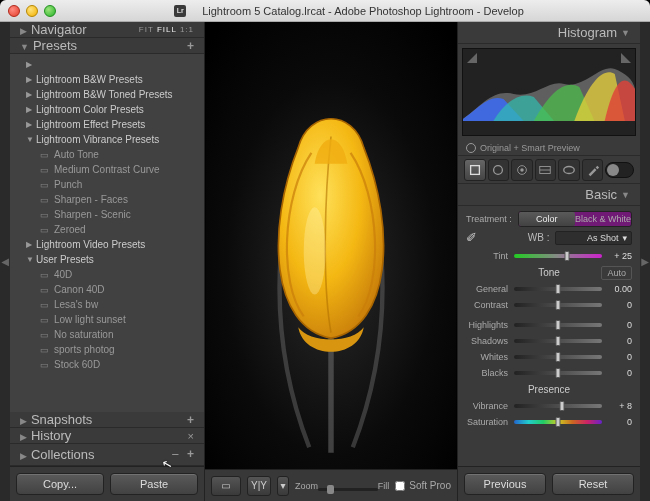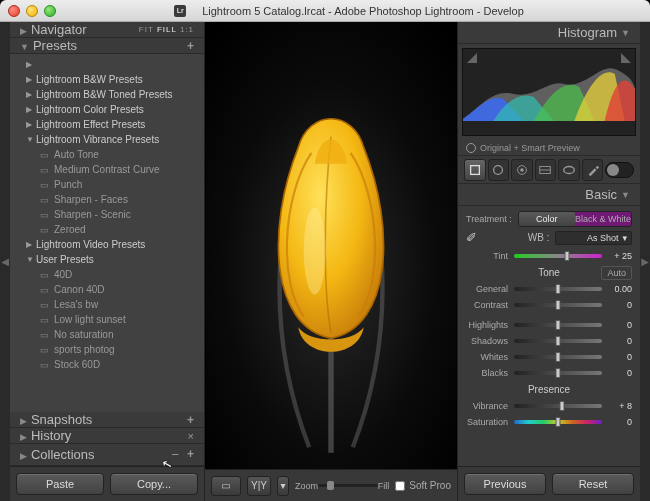--- a/index.html
+++ b/index.html
@@ -40,21 +40,21 @@
 
 .bottom-buttons { display: flex; gap: 6px; padding: 6px; background: #383838; border-top: 1px solid #222; }
 .btn { flex: 1; height: 22px; background: linear-gradient(#5a5a5a,#424242); border: 1px solid #222; border-radius: 4px; color: #ddd; font-size: 11px; display: flex; align-items: center; justify-content: center; cursor: pointer; box-shadow: inset 0 1px 0 rgba(255,255,255,0.15); }
 
 .center { flex: 1; background: #1a1a1a; display: flex; flex-direction: column; position: relative; }
 .preview { flex: 1; background: #000; display: flex; align-items: center; justify-content: center; overflow: hidden; position: relative; }
 .preview svg { width: 100%; height: 100%; }
 .center-toolbar { height: 32px; background: #383838; border-top: 1px solid #222; display: flex; align-items: center; padding: 0 6px; gap: 6px; }
 .tb-btn { width: 24px; height: 20px; background: linear-gradient(#555,#3a3a3a); border: 1px solid #222; border-radius: 3px; display: flex; align-items: center; justify-content: center; color: #ccc; font-size: 10px; cursor: pointer; }
 .tb-btn.wide { width: 30px; }
-.zoom-slider { flex: 1; display: flex; align-items: center; gap: 0; font-size: 9px; color: #aaa; }
+.zoom-slider { flex: 1; display: flex; align-items: flex-end; gap: 0; font-size: 9px; color: #aaa; }
 .zoom-track { flex: 1; height: 3px; background: #222; border-radius: 2px; position: relative; }
 .zoom-thumb { position: absolute; left: 15%; top: -3px; width: 7px; height: 9px; background: #888; border-radius: 2px; }
 .softproof { display: flex; align-items: center; gap: 4px; font-size: 10px; color: #aaa; }
 .softproof input { width: 10px; height: 10px; }
 
 .right-panel { width: 183px; background: #3a3a3a; display: flex; flex-direction: column; border-left: 1px solid #222; }
 .rp-header { height: 22px; display: flex; align-items: center; justify-content: flex-end; padding: 0 10px; color: #bbb; font-size: 13px; border-bottom: 1px solid #2a2a2a; gap: 4px; }
 .rp-header .tri { color: #888; font-size: 9px; }
 
 .histogram { height: 88px; background: #222; margin: 4px; border: 1px solid #111; position: relative; }
@@ -223,22 +223,22 @@
       <span class="x-icon">×</span>
     </div>
     <div class="panel-header collections-row">
       <span><span class="tri">▶</span><span>Collections</span></span>
       <span style="display:flex;gap:8px;">
         <span class="x-icon" style="font-size:13px;">−</span>
         <span class="plus-icon">+</span>
       </span>
     </div>
     <div class="bottom-buttons">
+      <div class="btn">Copy...</div>
       <div class="btn">Paste</div>
-      <div class="btn">Copy...</div>
     </div>
   </div>
 
   <span class="cursor-arrow">↖</span>
 
   <div class="center">
     <div class="preview">
       <svg viewBox="0 0 230 410">
         <defs>
           <radialGradient id="bgg" cx="50%" cy="55%" r="70%">

